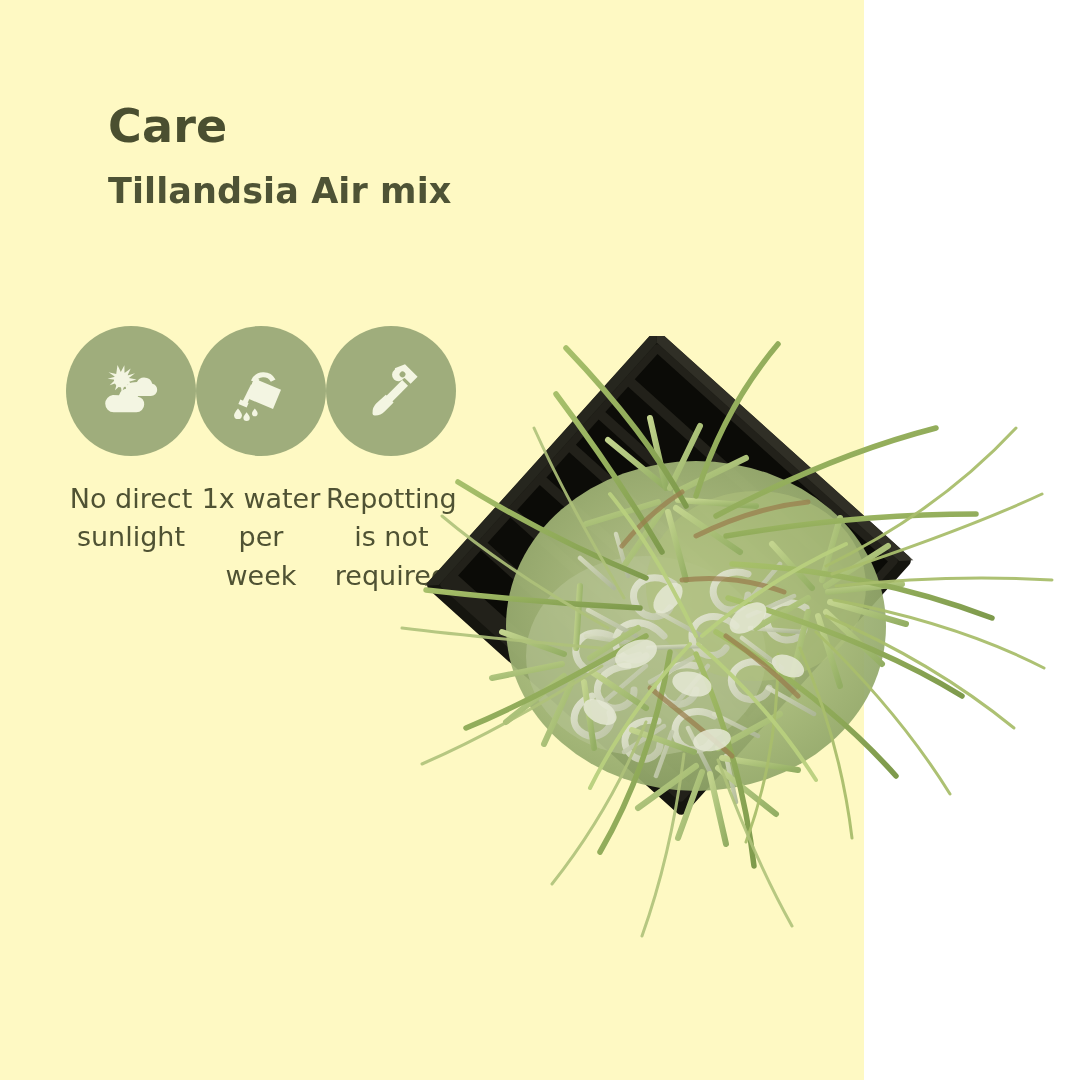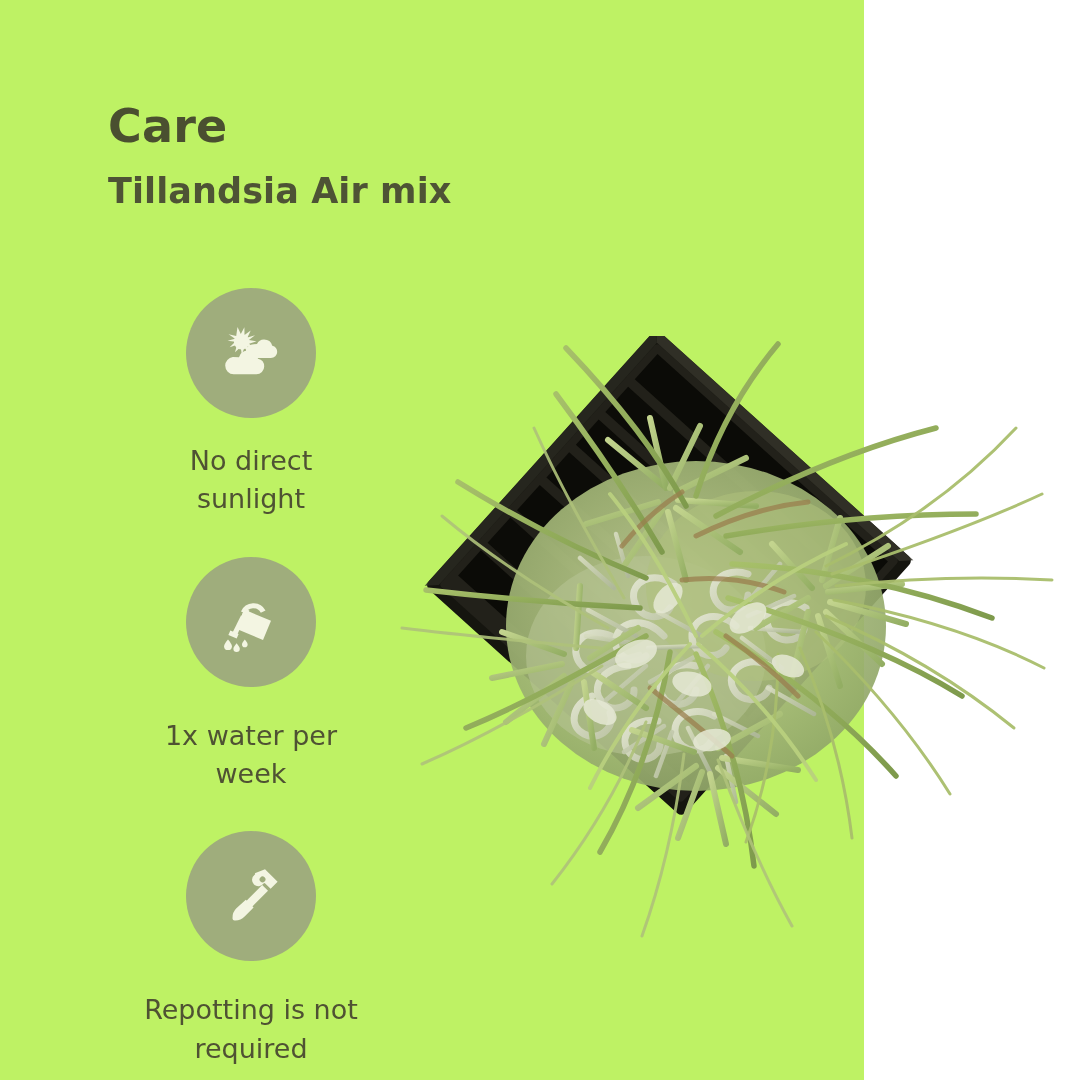--- a/index.html
+++ b/index.html
@@ -9,21 +9,21 @@
   body {
     width: 1080px;
     height: 1080px;
     overflow: hidden;
     font-family: "DejaVu Sans", "Liberation Sans", sans-serif;
   }
   #page {
     position: relative;
     width: 864px;
     height: 1080px;
-    background: #bef264;
+    background: #fef9c3;
   }
 
   
   #heading {
     position: absolute;
     left: 108px;
     top: 102px;
     width: 420px;
   }
   #page-title {
@@ -45,30 +45,30 @@
     letter-spacing: 0.1px;
   }
 
   
   #care-list {
     position: absolute;
     left: 66px;
     top: 288px;
     width: 370px;
     display: flex;
-    flex-direction: column;
+    flex-direction: row;
     align-items: center;
   }
   .care-item {
     display: flex;
     flex-direction: column;
     align-items: center;
     width: 100%;
   }
-  .care-item + .care-item { margin-top: 38px; gap: 6px; }
+  .care-item + .care-item { margin-top: 38px; }
 
   .care-badge {
     width: 130px;
     height: 130px;
     border-radius: 50%;
     background: #9FAD7C;
     display: flex;
     align-items: center;
     justify-content: center;
     flex: 0 0 auto;

